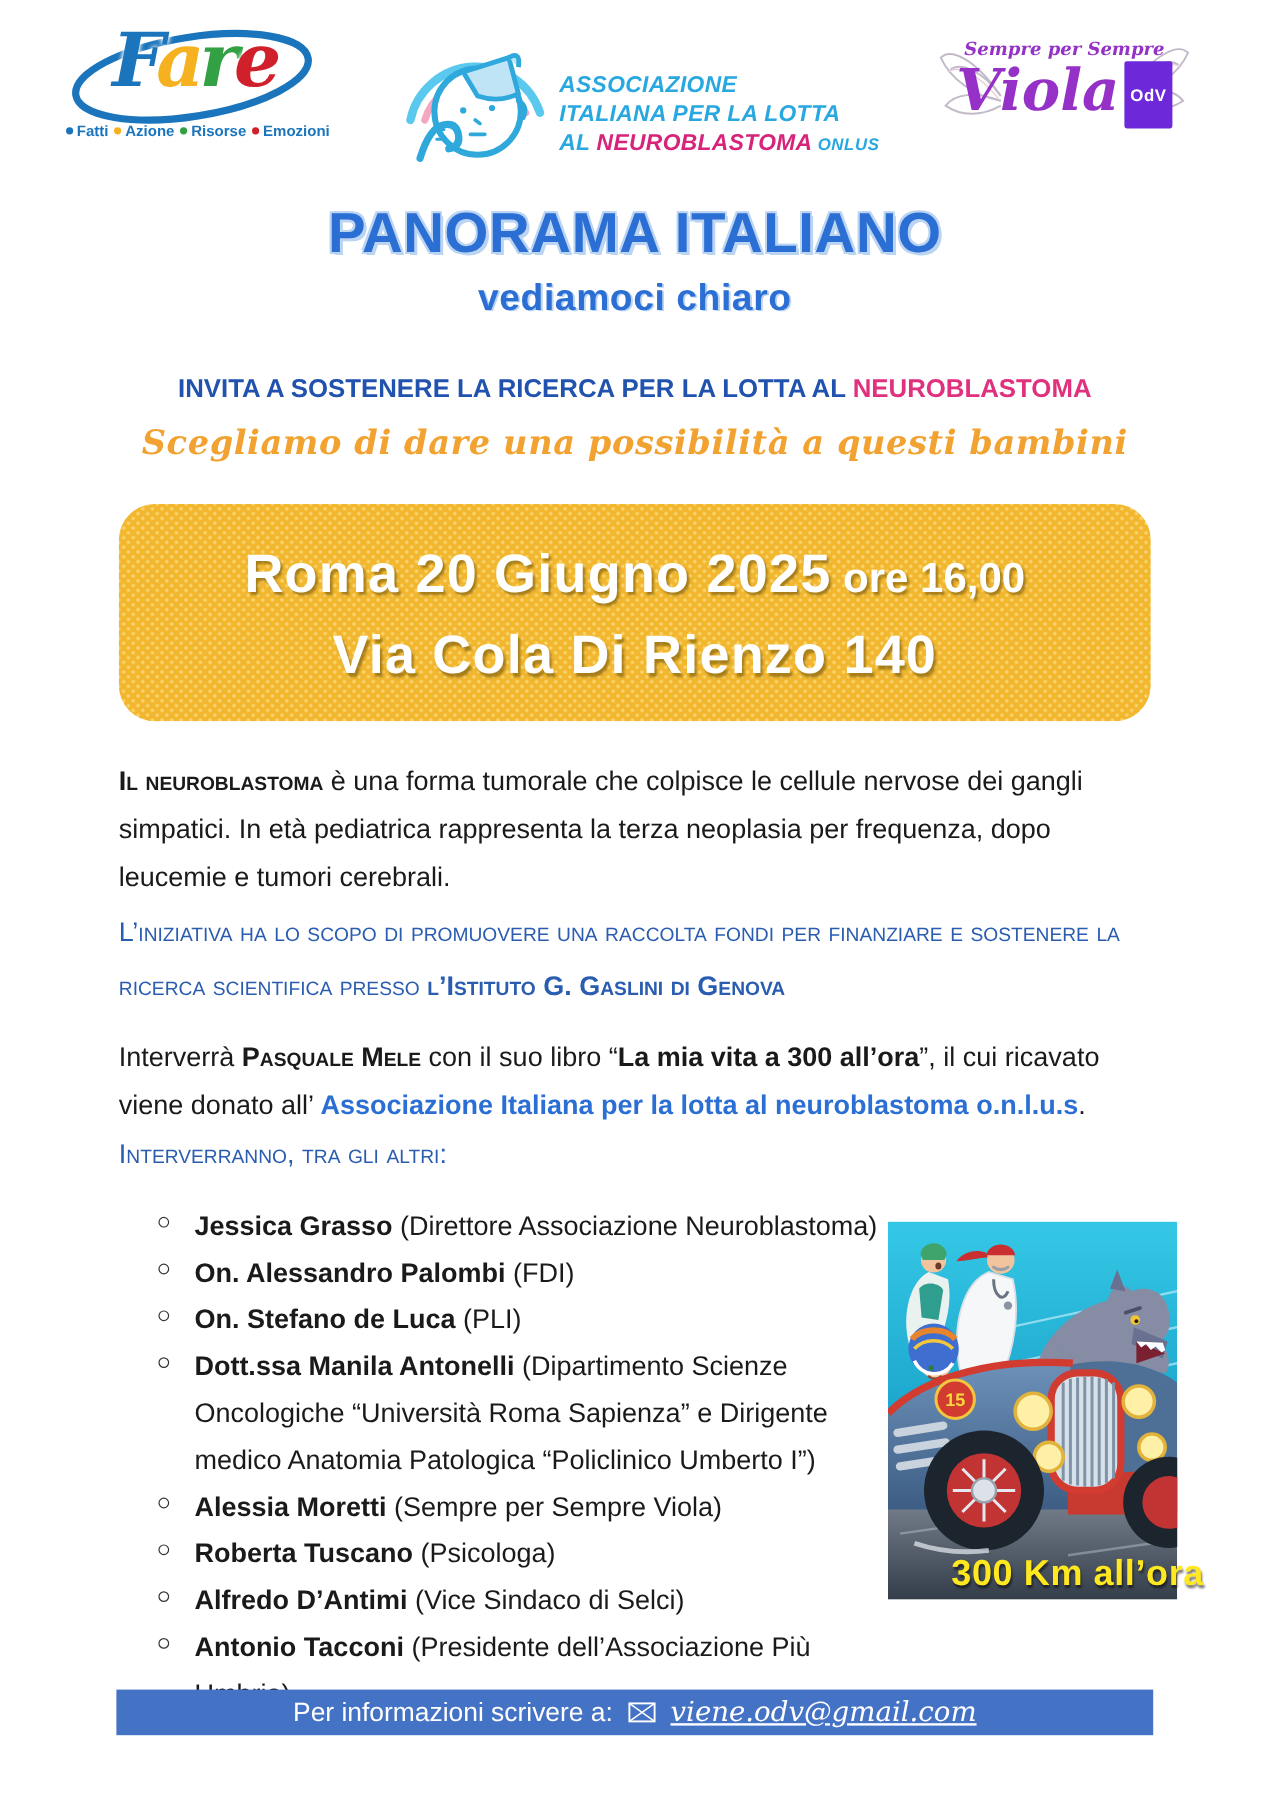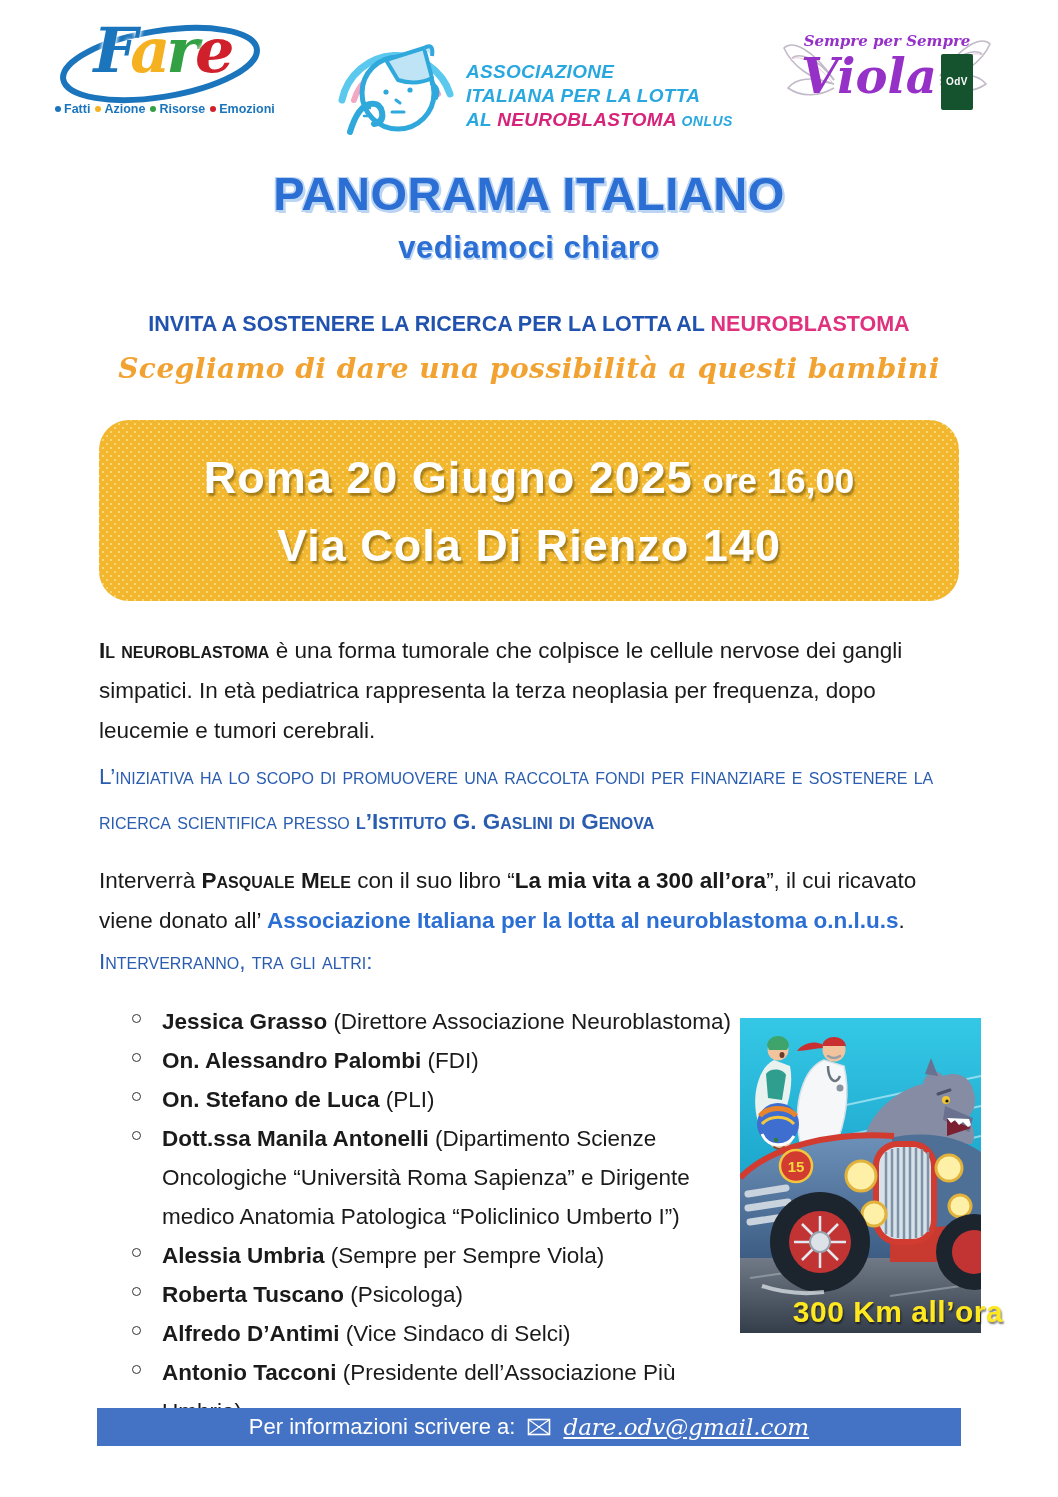--- a/index.html
+++ b/index.html
@@ -31,22 +31,22 @@
   .assoc-line { font-size:19px; font-weight:800; color:#29A8E0; letter-spacing:0.3px; }
   .assoc-name { color:#D6247A; }
   .assoc-onlus { font-size:14px; font-weight:600; color:#29A8E0; letter-spacing:0.5px; }
 
   .viola-logo { position:absolute; left:782px; top:18px; width:210px; height:118px; text-align:center; }
   .viola-wings { position:absolute; left:0; top:0; }
   .viola-top { position:relative; font-family:"DejaVu Serif", serif; font-style:italic; font-weight:bold;
     font-size:15px; color:#9631C8; margin-top:14px; }
   .viola-name { position:relative; font-family:"DejaVu Serif", serif; font-style:italic; font-weight:bold;
     font-size:48px; color:#9631C8; line-height:52px; }
-  .viola-badge { display:inline-block; vertical-align:8px; margin-left:4px; background:#14532d; color:#fff;
-    font-family:"Liberation Sans", sans-serif; font-style:normal; font-size:10px; font-weight:bold;
+  .viola-badge { display:inline-block; vertical-align:8px; margin-left:4px; background:#6d28d9; color:#fff;
+    font-family:"Liberation Sans", sans-serif; font-style:normal; font-size:14px; font-weight:bold;
     padding:2px 5px; border-radius:2px; letter-spacing:0.5px; }
 
   
   .title { position:absolute; top:166px; left:0; width:100%; text-align:center;
     font-size:47px; font-weight:800; color:#2B6FD4; letter-spacing:0.5px;
     text-shadow:-1.5px -1.5px 0 #BBD4F2, 1.5px -1.5px 0 #BBD4F2, -1.5px 1.5px 0 #BBD4F2, 2.5px 2.5px 0 #BBD4F2; }
   .subtitle { position:absolute; top:230px; left:0; width:100%; text-align:center;
     font-size:31px; font-weight:800; color:#2B6FD4; letter-spacing:0.5px;
     text-shadow:1.5px 1.5px 0 #BBD4F2; }
 
@@ -211,21 +211,21 @@
       <span class="marker">
           <i></i>
         </span>
       <span class="text"><span class="speaker-name">Dott.ssa Manila Antonelli</span><span class="speaker-role"> (Dipartimento Scienze Oncologiche “Università Roma Sapienza” e Dirigente medico Anatomia Patologica “Policlinico Umberto I”)</span></span>
     </li>
 
     <li class="speaker">
       <span class="marker">
           <i></i>
         </span>
-      <span class="text"><span class="speaker-name">Alessia Umbria</span><span class="speaker-role"> (Sempre per Sempre Viola)</span></span>
+      <span class="text"><span class="speaker-name">Alessia Moretti</span><span class="speaker-role"> (Sempre per Sempre Viola)</span></span>
     </li>
 
     <li class="speaker">
       <span class="marker">
           <i></i>
         </span>
       <span class="text"><span class="speaker-name">Roberta Tuscano</span><span class="speaker-role"> (Psicologa)</span></span>
     </li>
 
     <li class="speaker">
@@ -354,16 +354,16 @@
     </svg>
     <div class="poster-caption">300 Km all’ora</div>
   </div>
 
   <div class="footer-bar">
     <span>Per informazioni scrivere a:</span>
     <svg class="env" width="24" height="18" viewBox="0 0 24 18">
       <rect x="1.5" y="1.5" width="21" height="15" fill="none" stroke="#ffffff" stroke-width="1.6"></rect>
       <path d="M1.5,1.5 L22.5,16.5 M22.5,1.5 L1.5,16.5" stroke="#ffffff" stroke-width="1.2"></path>
     </svg>
-    <a class="footer-email">dare.odv@gmail.com</a>
+    <a class="footer-email">viene.odv@gmail.com</a>
   </div>
 
 </div>
 
 </body></html>

